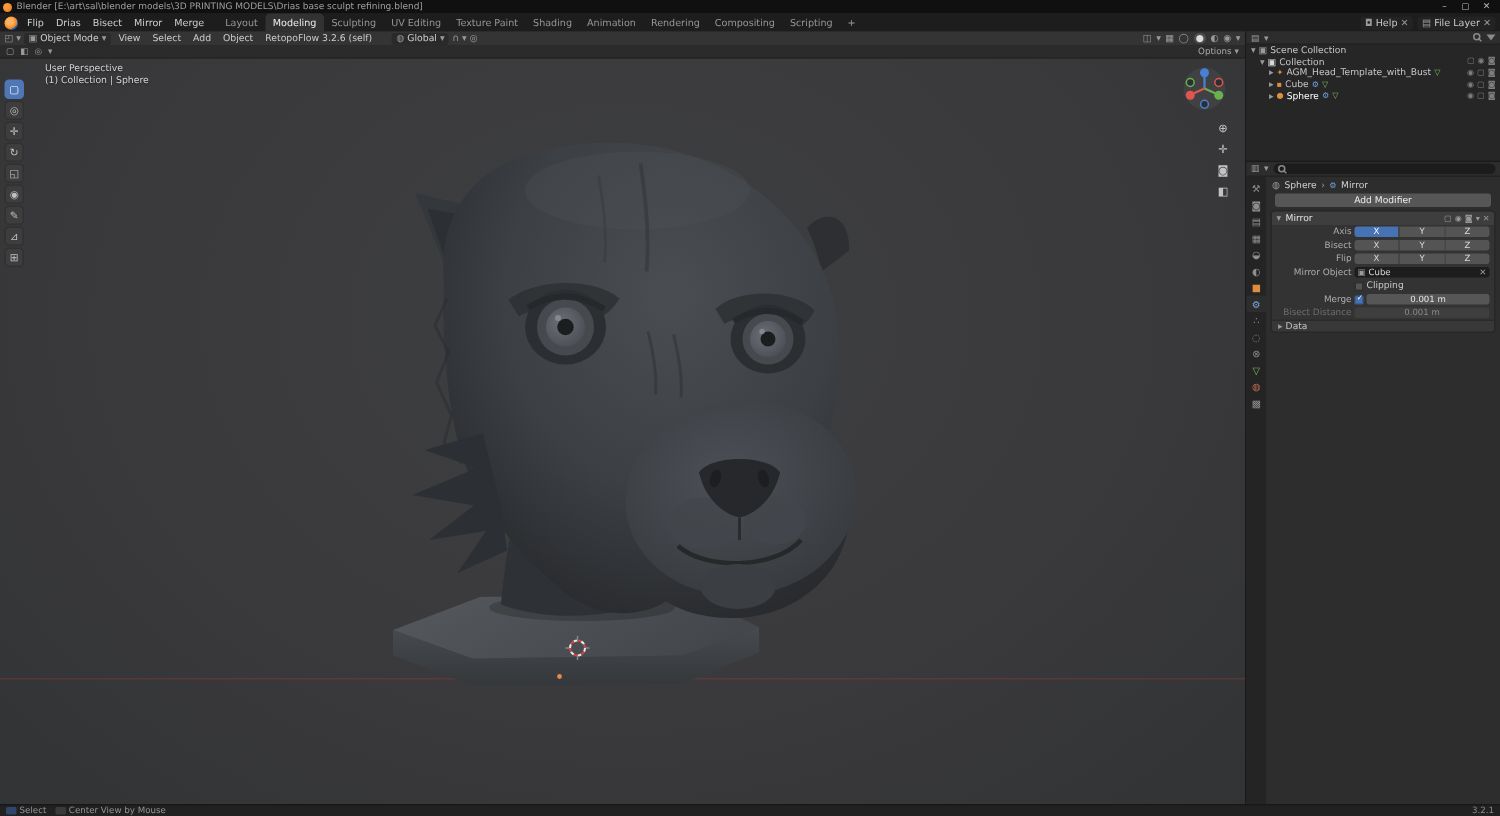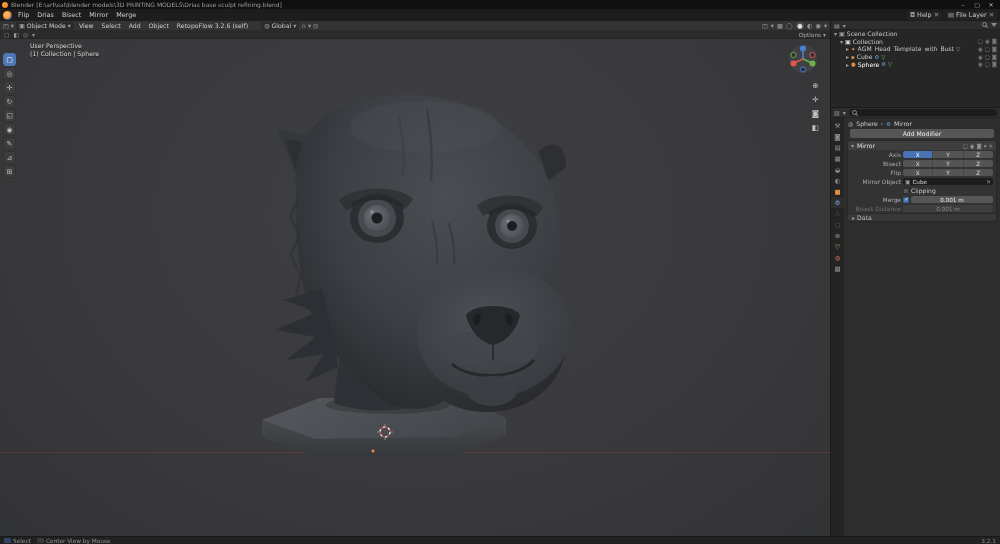--- a/index.html
+++ b/index.html
@@ -134,20 +134,33 @@
     </span>
   </div>
 
   <div class="topbar">
     <span class="tb-logo"></span>
     <span class="menu-item">Flip</span>
     <span class="menu-item">Drias</span>
     <span class="menu-item">Bisect</span>
     <span class="menu-item">Mirror</span>
     <span class="menu-item">Merge</span>
+    <span class="tabs">
+      <span class="tab">Layout</span>
+      <span class="tab active">Modeling</span>
+      <span class="tab">Sculpting</span>
+      <span class="tab">UV Editing</span>
+      <span class="tab">Texture Paint</span>
+      <span class="tab">Shading</span>
+      <span class="tab">Animation</span>
+      <span class="tab">Rendering</span>
+      <span class="tab">Compositing</span>
+      <span class="tab">Scripting</span>
+      <span class="tab">+</span>
+    </span>
     <span class="topbar-right">
       <span class="sel-box">
         <span class="icon">◘</span>
         <span>Help</span>
         <span class="icon">✕</span>
       </span>
       <span class="sel-box">
         <span class="icon">▤</span>
         <span>File Layer</span>
         <span class="icon">✕</span>

